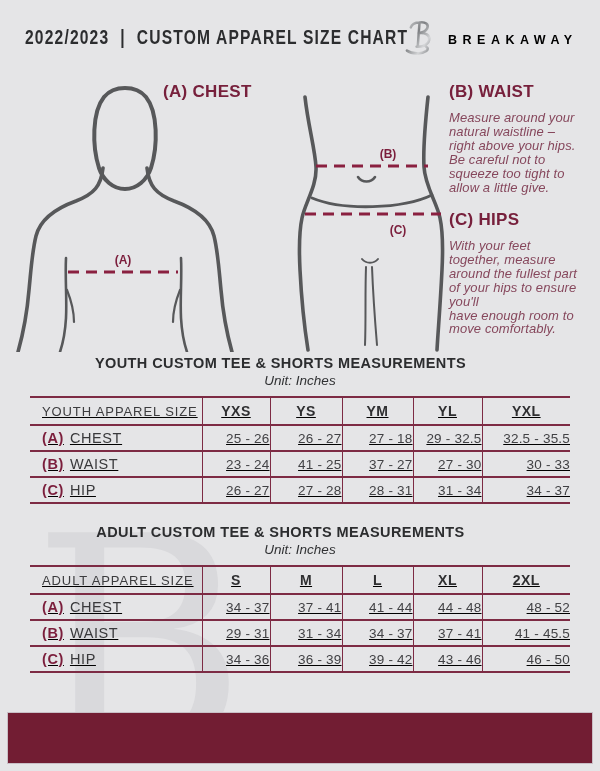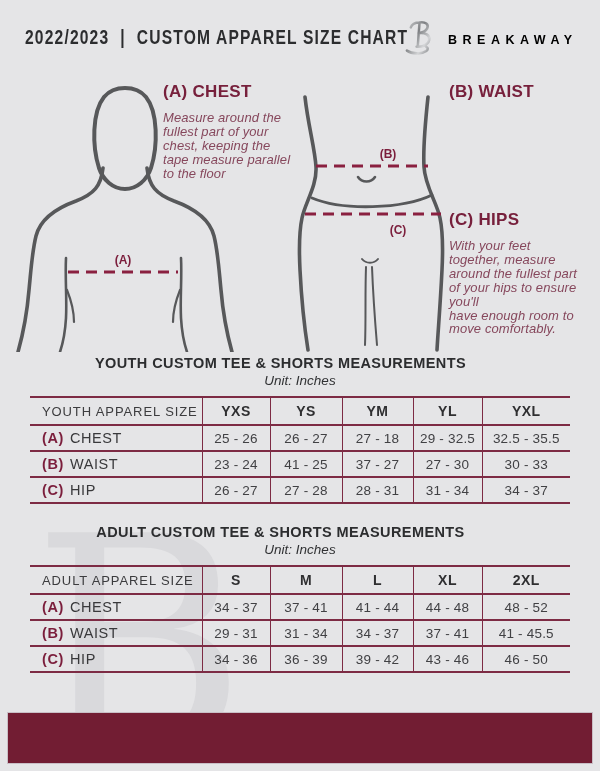--- a/index.html
+++ b/index.html
@@ -55,21 +55,21 @@
     position:absolute;left:0;width:600px;text-align:center;
     font-size:13.5px;font-style:italic;color:#303133;
   }
   
   .size-table{
     position:absolute;left:30px;width:540px;z-index:1;
     border-collapse:collapse;table-layout:fixed;
     border-bottom:2px solid #7d2b44;
     background:transparent;
   }
-  .size-table tr{height:26px;}
+  .size-table tr{height:26px;text-decoration:underline;}
   .size-table thead tr{height:28px;}
   .size-table th,.size-table td{
     border-top:2px solid #7d2b44;padding:0;
     font-weight:400;vertical-align:middle;
   }
   .size-table th+th,.size-table td+td{border-left:1.5px solid #7d2b44;}
   .size-table th.lbl{
     text-align:left;padding-left:12px;font-size:13px;
     letter-spacing:0.9px;color:#3c3c3e;
   }
@@ -78,21 +78,21 @@
     letter-spacing:0.5px;color:#2f2f31;margin-top:32px;
   }
   .size-table td.lbl{
     text-align:left;padding-left:12px;font-size:14.5px;
     letter-spacing:0.6px;color:#39393b;
   }
   .size-table td.lbl .key{
     font-weight:800;color:#7b1e3c;margin-right:6px;
   }
   .size-table td.val{
-    text-align:center;font-size:13.5px;color:#414144;letter-spacing:0.2px;
+    text-align:right;font-size:13.5px;color:#414144;letter-spacing:0.2px;
   }
   
   .bottom-bar{
     position:absolute;left:7px;top:712px;width:584px;height:50px;
     background:#721d33;border:1px solid #c9bfc6;z-index:2;
   }
   
   svg text{font-family:"Liberation Sans",sans-serif;}
 </style>
 </head>
@@ -143,28 +143,29 @@
     <path stroke-width="2" d="M84,174 C85,200 87,228 89,252"></path>
     <line x1="28" y1="73" x2="140" y2="73" stroke="#8a2040" stroke-width="3" stroke-dasharray="11 7" stroke-linecap="butt"></line>
     <line x1="17" y1="121" x2="153" y2="121" stroke="#8a2040" stroke-width="3" stroke-dasharray="11 7" stroke-linecap="butt"></line>
   </g>
   <text x="100" y="65" text-anchor="middle" font-size="12" font-weight="700" fill="#7b1e3c">(B)</text>
   <text x="110" y="141" text-anchor="middle" font-size="12" font-weight="700" fill="#7b1e3c">(C)</text>
 </svg>
 
 <div class="guide-block guide-chest">
   <h3>(A) CHEST</h3>
-  <p>Measure around the
-fullest part of your
-chest, keeping the
-tape measure parallel
-to the floor</p>
 </div>
 <div class="guide-block guide-waist">
   <h3>(B) WAIST</h3>
+  <p>Measure around your
+natural waistline –
+right above your hips.
+Be careful not to
+squeeze too tight to
+allow a little give.</p>
 </div>
 <div class="guide-block guide-hips">
   <h3>(C) HIPS</h3>
   <p>With your feet
 together, measure
 around the fullest part
 of your hips to ensure
 you'll
 have enough room to
 move comfortably.</p>

